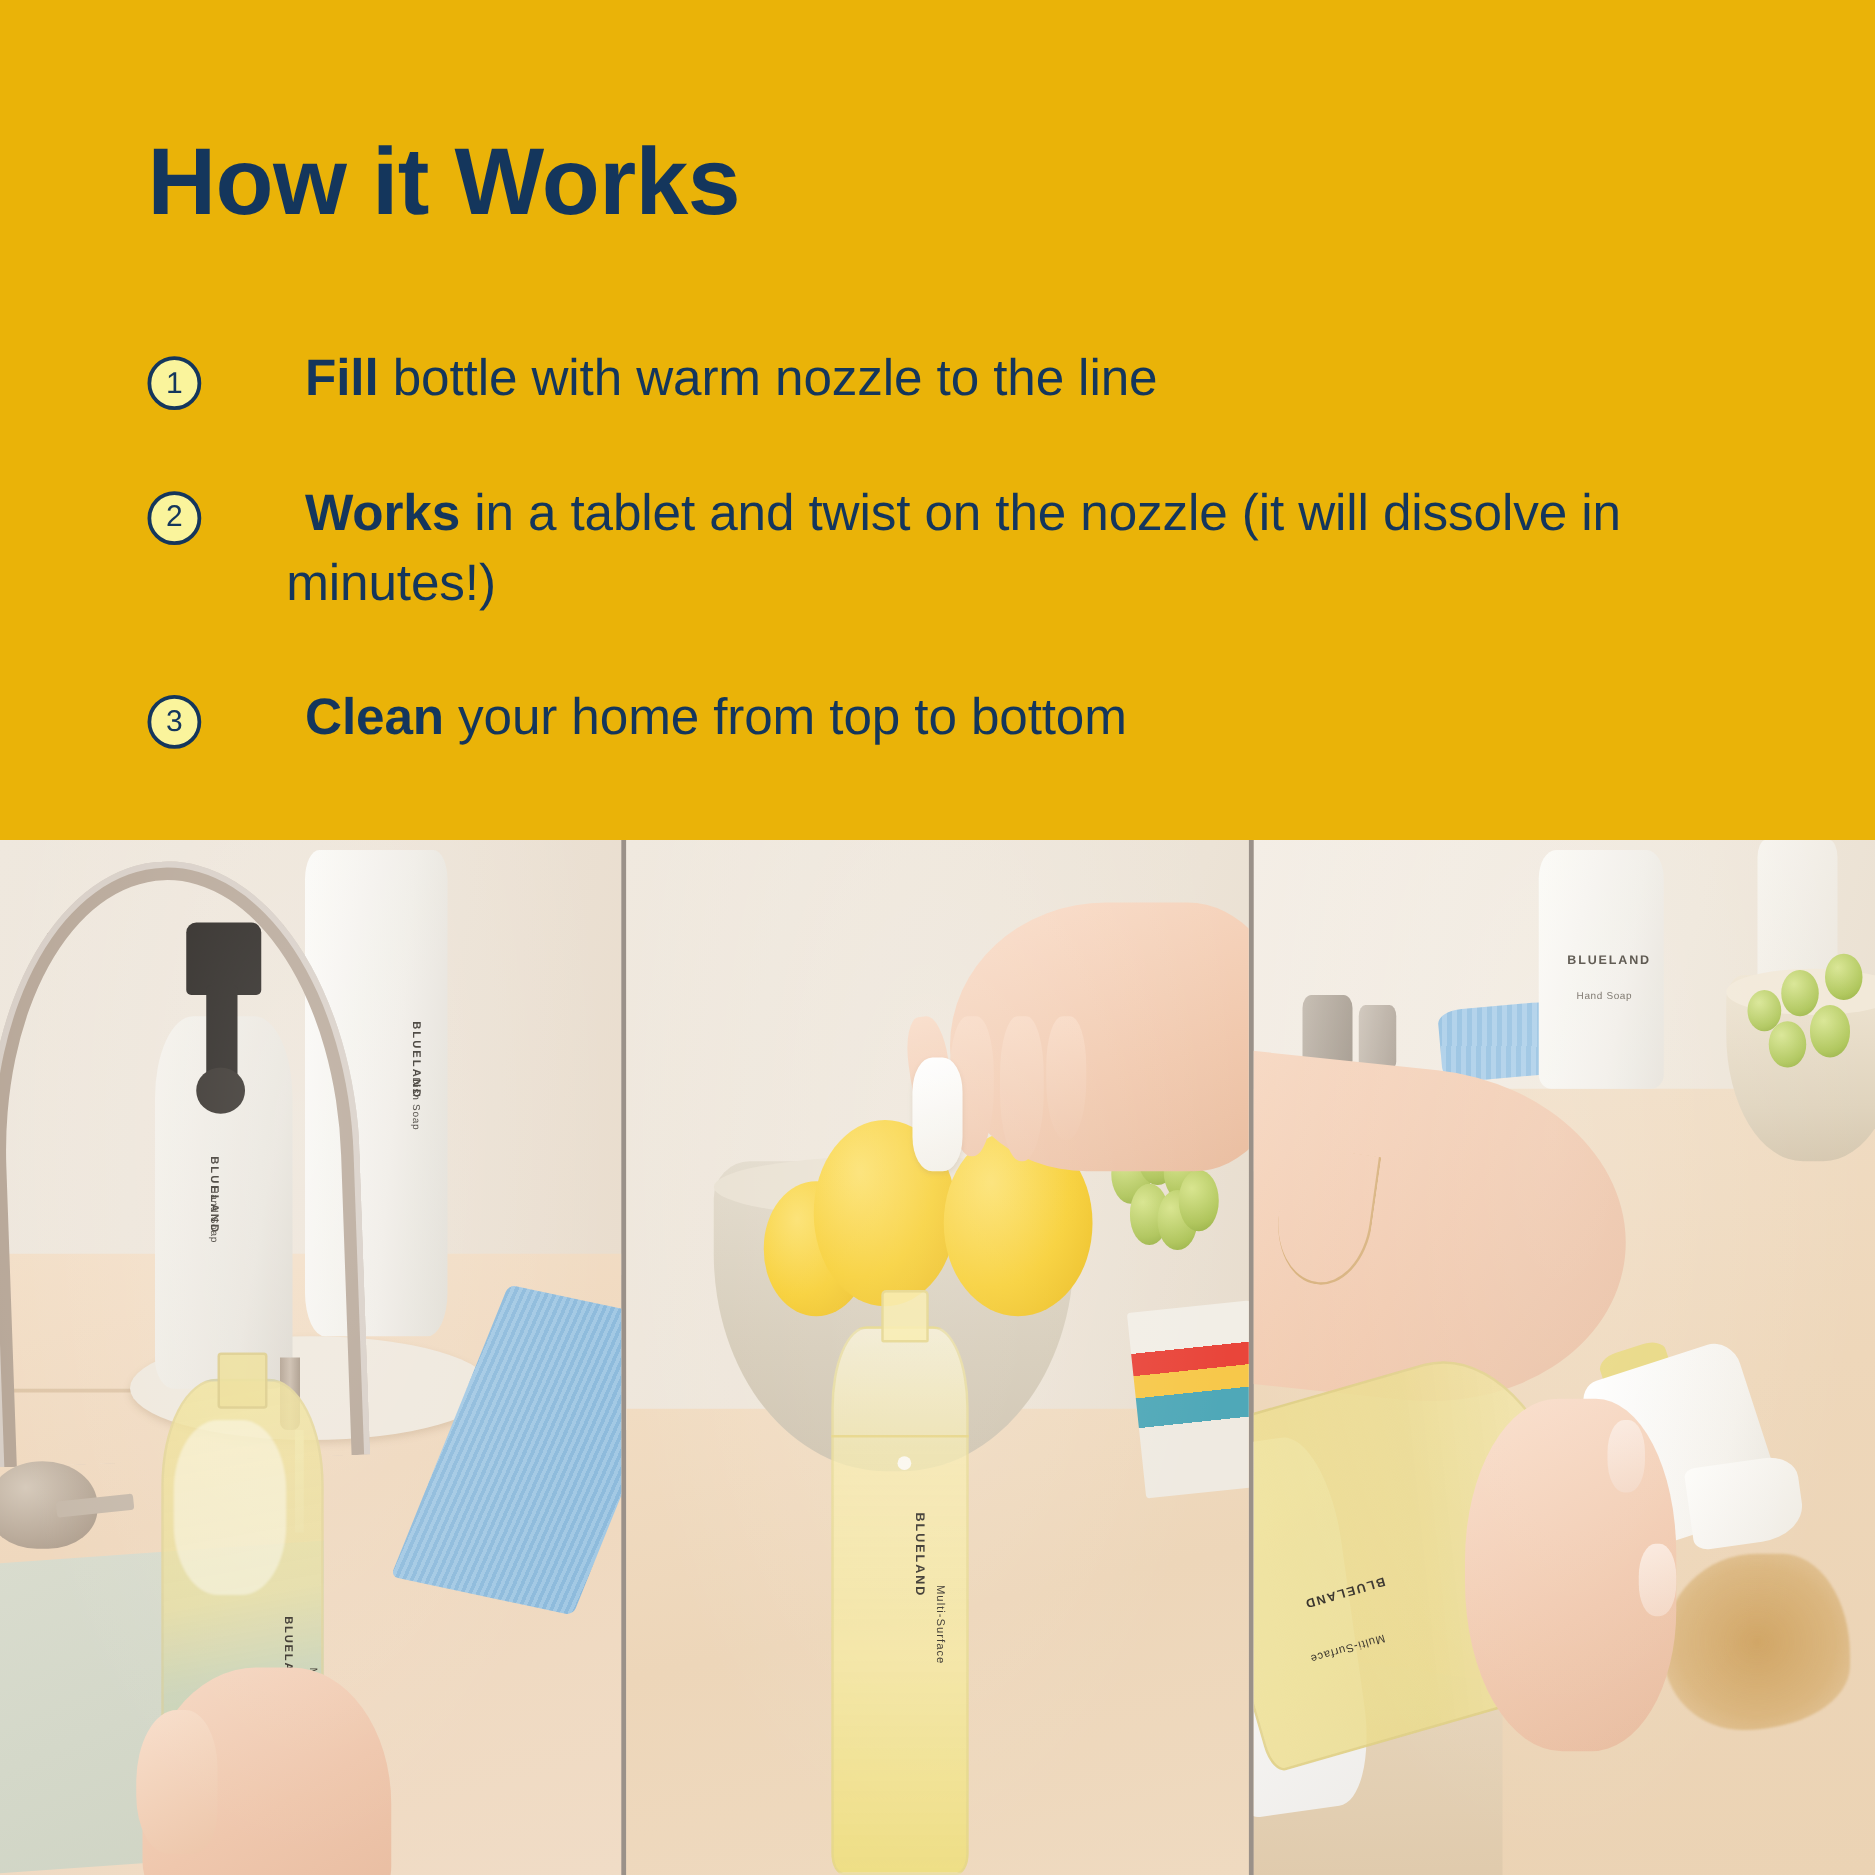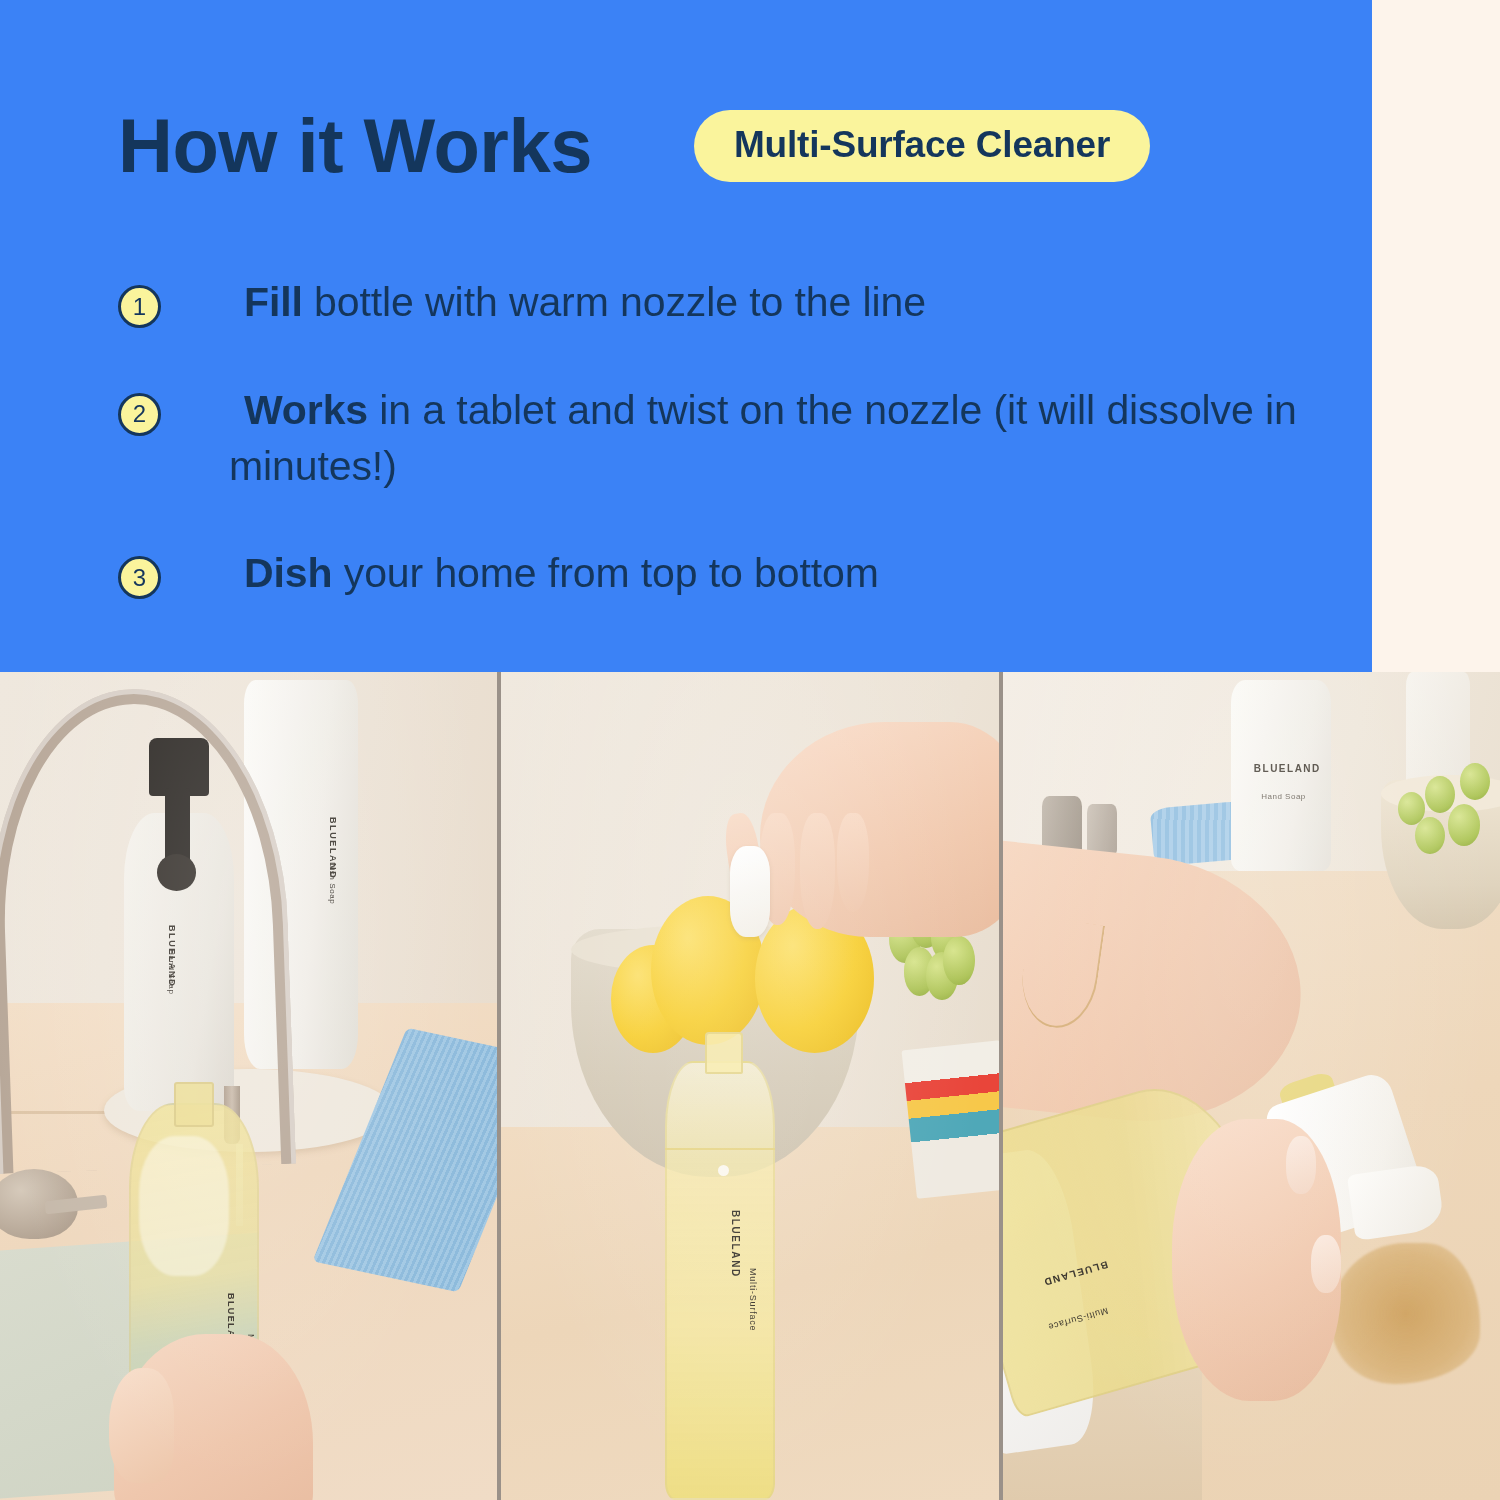--- a/index.html
+++ b/index.html
@@ -16,23 +16,23 @@
     position: relative;
     width: 1500px;
     height: 1500px;
     background: #FDF4EB;
   }
 
   
   .top-section {
     position: absolute;
     left: 0; top: 0;
-    width: 1372px;
+    width: 1500px;
     height: 672px;
-    background: #3b82f6;
+    background: #eab308;
     padding: 0;
   }
 
   .header-row {
     position: absolute;
     left: 118px;
     top: 108px;
     width: 1290px;
     display: flex;
     align-items: center;
@@ -554,21 +554,20 @@
 </style>
 </head>
 <body>
 
 <div class="page">
 
   <div class="top-section">
 
     <div class="header-row">
       <div class="page-title">How it Works</div>
-      <div class="product-badge">Multi-Surface Cleaner</div>
     </div>
 
     <div class="steps">
 
       <div class="step">
         <div class="step-badge">1</div>
         <div class="step-text">
           <span class="lead">Fill</span><span> bottle with warm nozzle to the line</span>
         </div>
       </div>
@@ -576,21 +575,21 @@
       <div class="step">
         <div class="step-badge">2</div>
         <div class="step-text">
           <span class="lead">Works</span><span> in a tablet and twist on the nozzle (it will dissolve in minutes!)</span>
         </div>
       </div>
 
       <div class="step">
         <div class="step-badge">3</div>
         <div class="step-text">
-          <span class="lead">Dish</span><span> your home from top to bottom</span>
+          <span class="lead">Clean</span><span> your home from top to bottom</span>
         </div>
       </div>
 
     </div>
   </div>
 
   <div class="photo-strip">
 
     <div class="photo p1">
       <div class="wall"></div>

